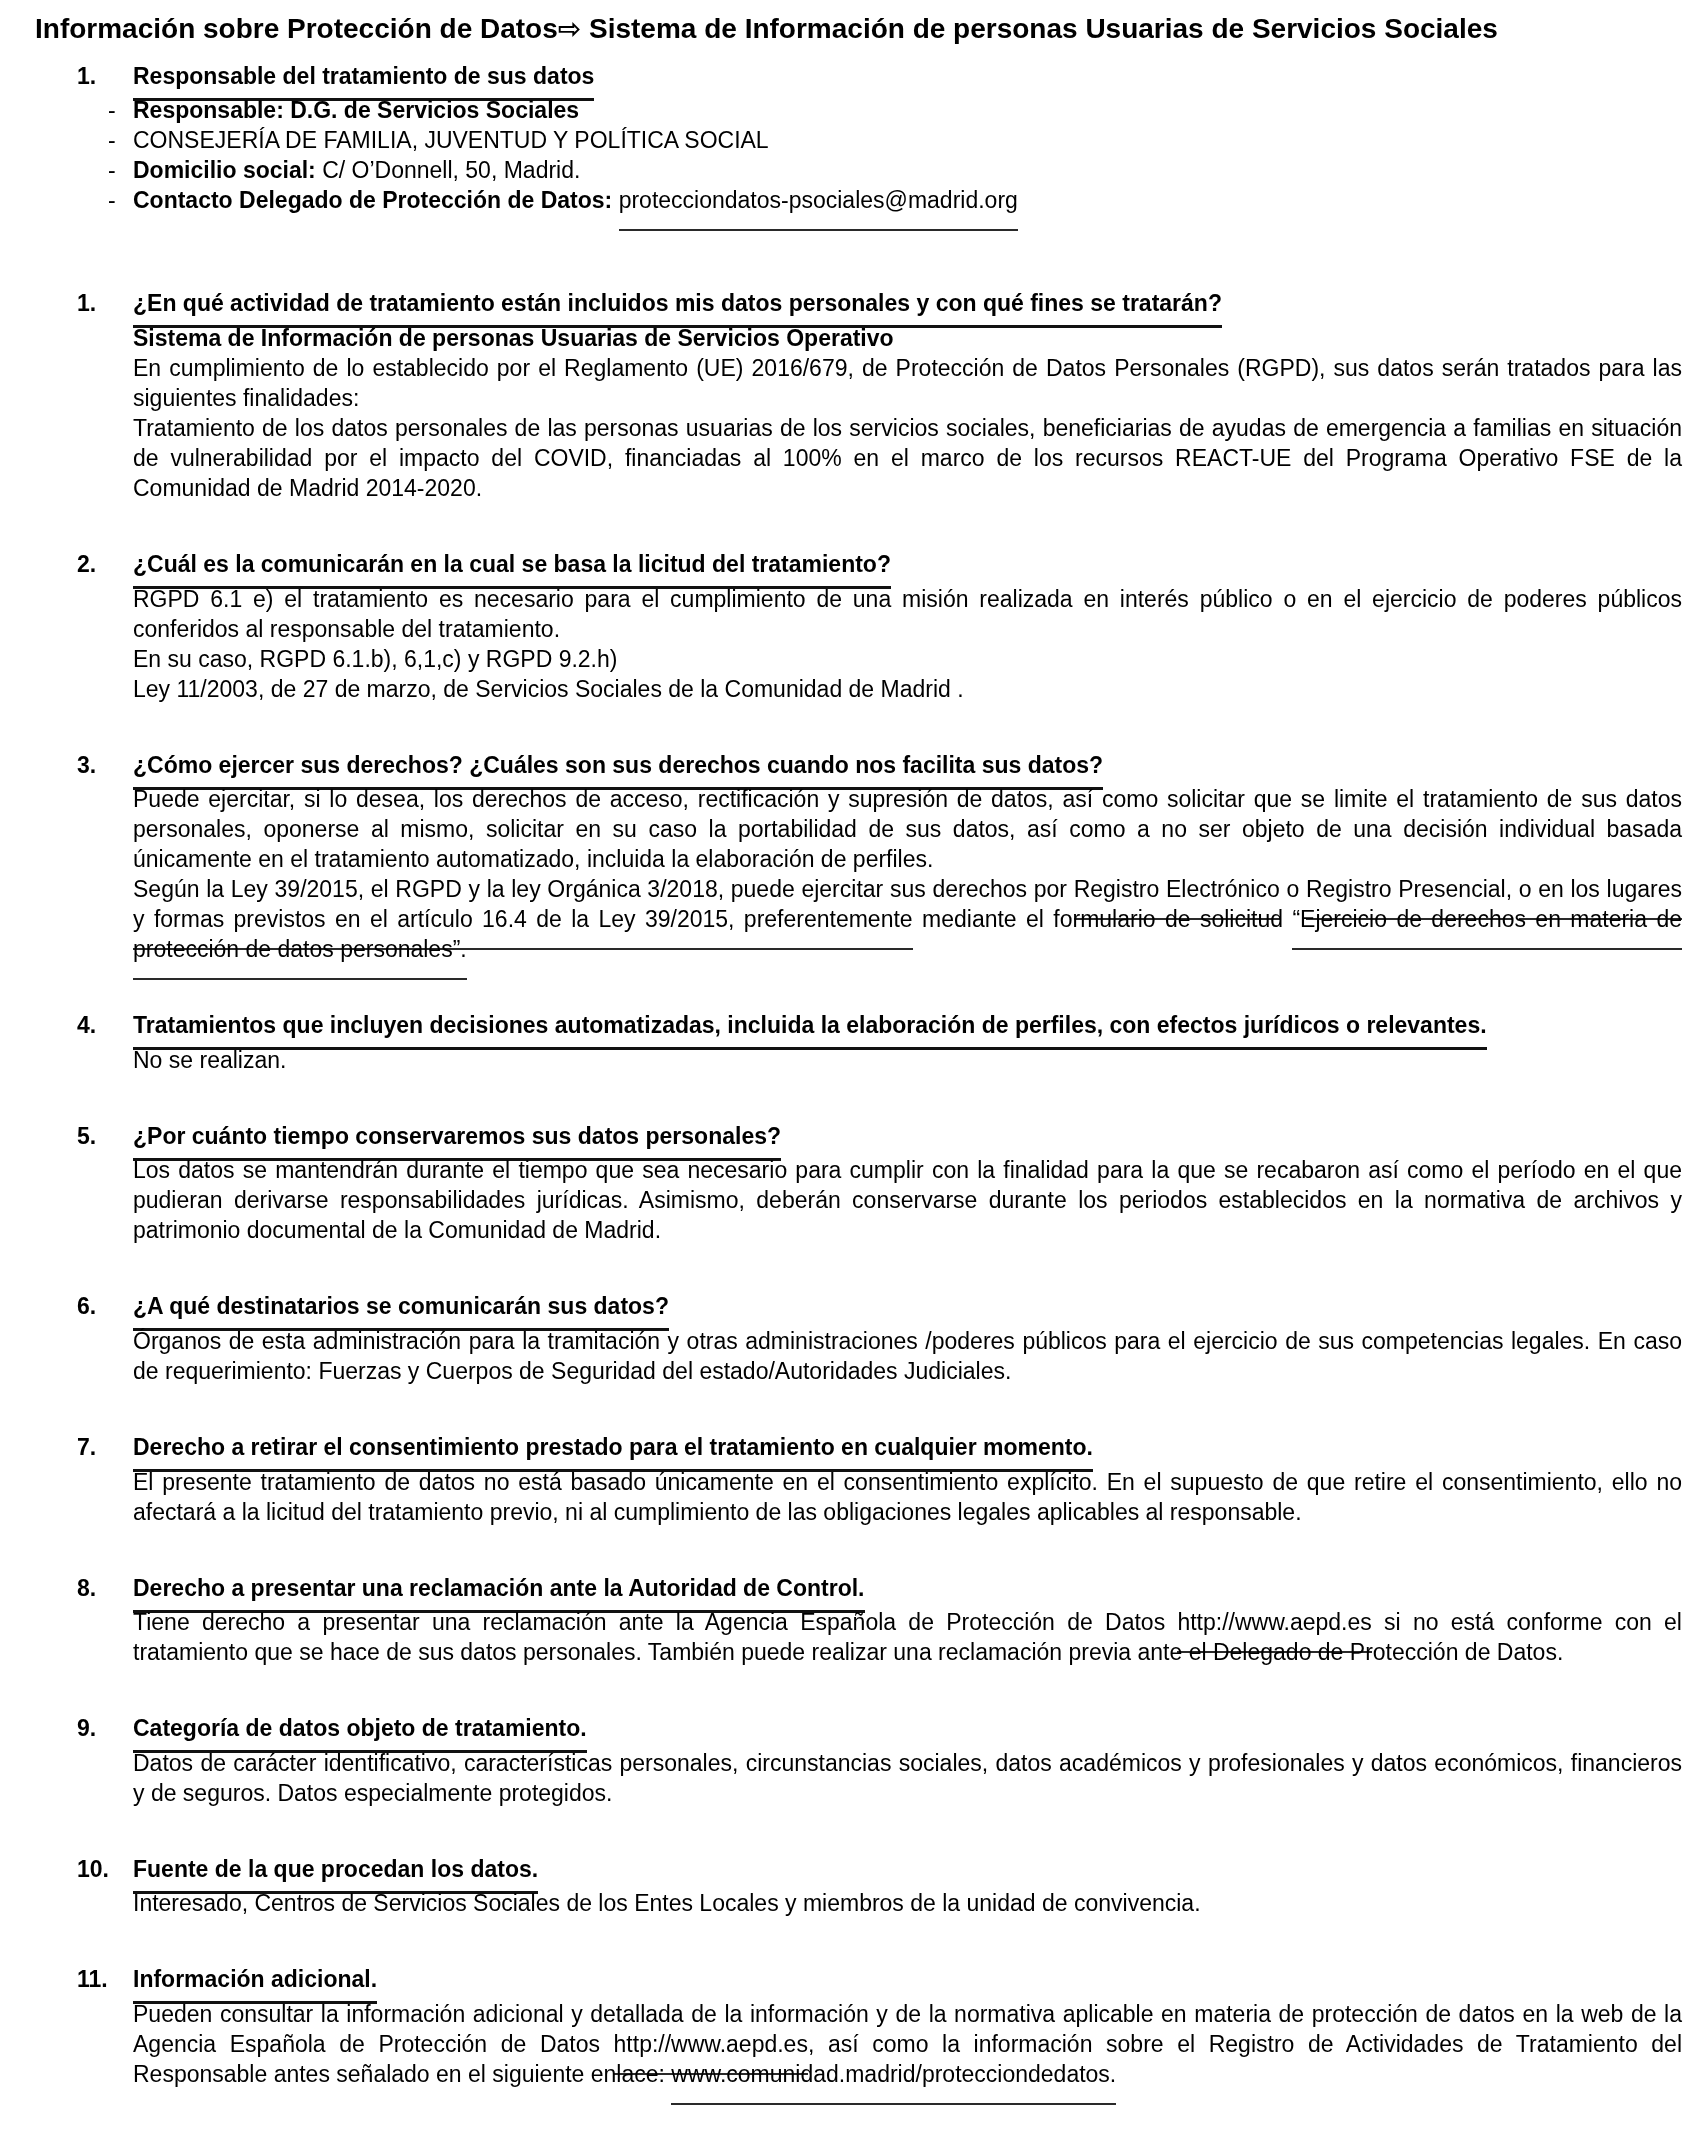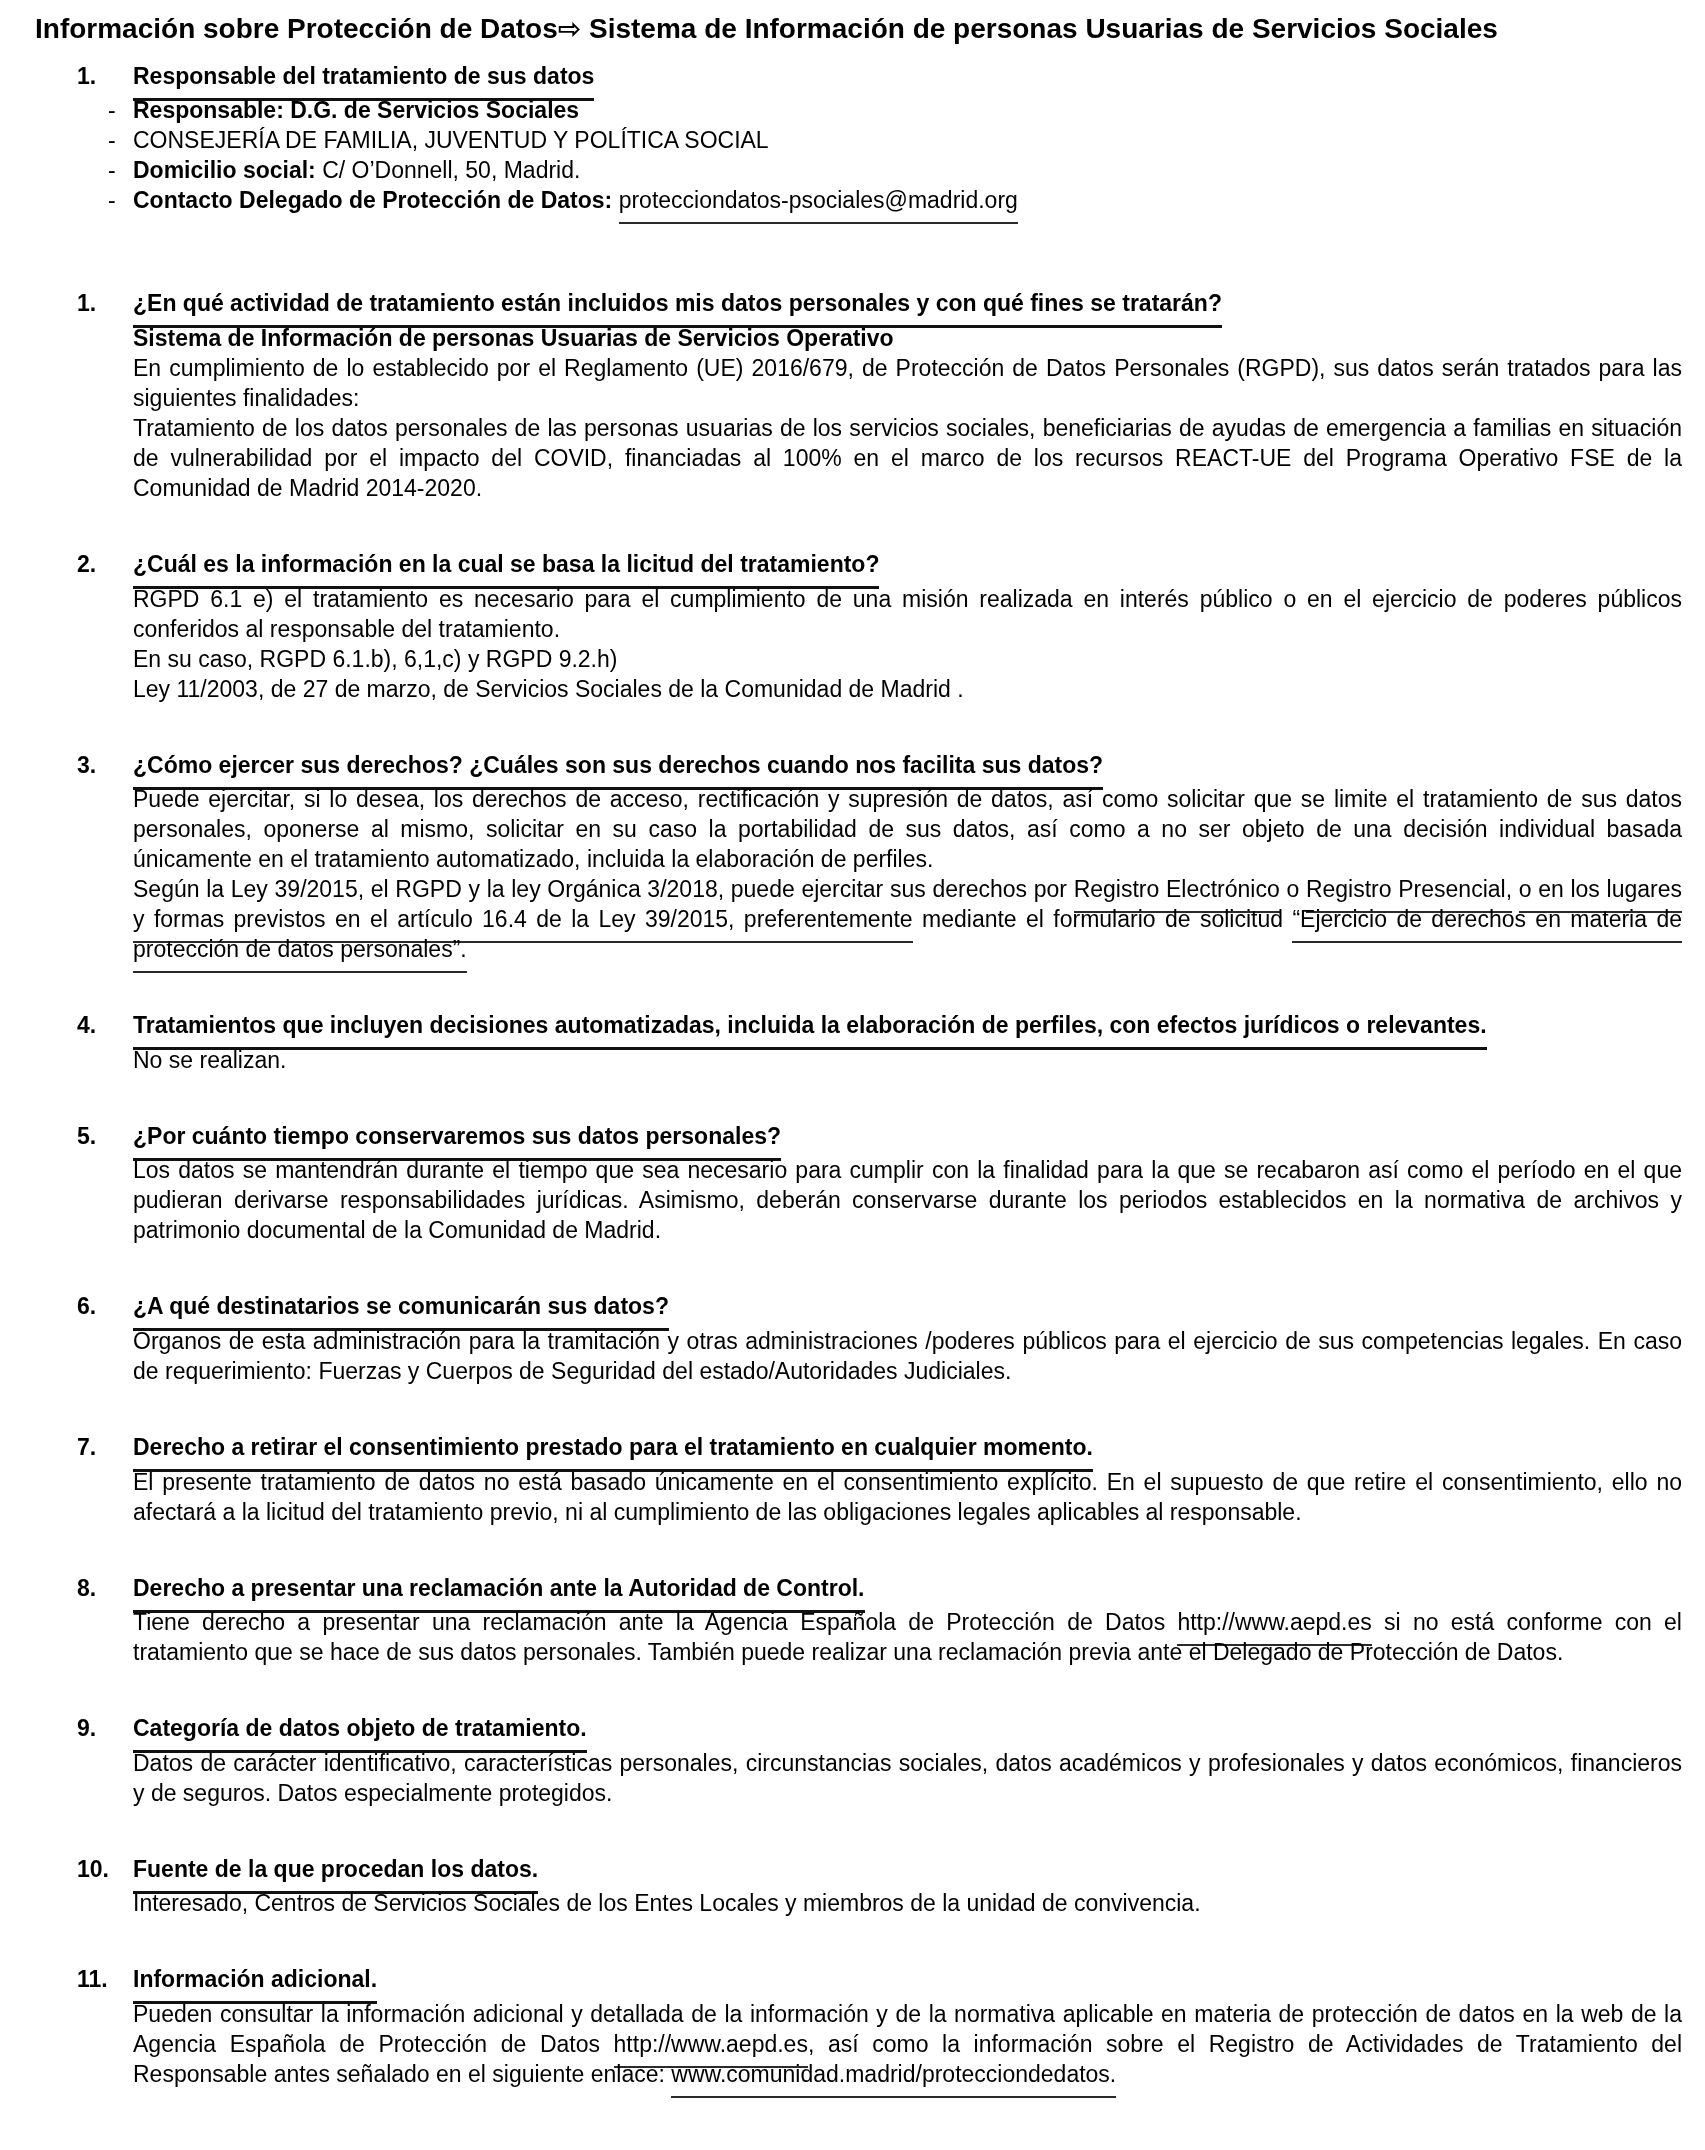--- a/index.html
+++ b/index.html
@@ -16,21 +16,21 @@
     margin:0 0 14px 0;color:#000;
   }
   .item{position:relative;padding-left:98px;margin-bottom:46px;}
   .item.intro{margin-bottom:73px;}
   .num{position:absolute;left:42px;top:0;font-weight:bold;}
   .heading{font-weight:bold;margin:0 0 4.6px 0;}
   .hul{border-bottom:3.8px solid #111;padding-bottom:9px;}
   .para{margin:0;text-align:justify;}
   .para.nj{text-align:left;}
   .b{font-weight:bold;}
-  .lnk{border-bottom:2.3px solid #2a2a2a;padding-bottom:9px;cursor:pointer;}
+  .lnk{border-bottom:2.3px solid #2a2a2a;padding-bottom:16px;cursor:pointer;}
   .bullet{position:relative;padding-left:0;}
   .dash{position:absolute;left:-25px;top:0;}
 </style>
 </head>
 <body>
 
 <div class="page">
   <h1 class="title">Información sobre Protección de Datos⇨ Sistema de Información de personas Usuarias de Servicios Sociales</h1>
   <div id="doc">
       <section class="item intro">
@@ -43,21 +43,21 @@
       </section>
       <section class="item">
         <span class="num">1.</span>
         <div class="heading"><span class="hul">¿En qué actividad de tratamiento están incluidos mis datos personales y con qué fines se tratarán?</span></div>
         <p class="para nj"><span class="b">Sistema de Información de personas Usuarias de Servicios Operativo</span></p>
         <p class="para"><span>En cumplimiento de lo establecido por el Reglamento (UE) 2016/679, de Protección de Datos Personales (RGPD), sus datos serán tratados para las siguientes finalidades:</span></p>
         <p class="para"><span>Tratamiento de los datos personales de las personas usuarias de los servicios sociales, beneficiarias de ayudas de emergencia a familias en situación de vulnerabilidad por el impacto del COVID, financiadas al 100% en el marco de los recursos REACT-UE del Programa Operativo FSE de la Comunidad de Madrid 2014-2020.</span></p>
       </section>
       <section class="item">
         <span class="num">2.</span>
-        <div class="heading"><span class="hul">¿Cuál es la información en la cual se basa la licitud del tratamiento?</span></div>
+        <div class="heading"><span class="hul">¿Cuál es la comunicarán en la cual se basa la licitud del tratamiento?</span></div>
         <p class="para"><span>RGPD 6.1 e) el tratamiento es necesario para el cumplimiento de una misión realizada en interés público o en el ejercicio de poderes públicos conferidos al responsable del tratamiento.</span></p>
         <p class="para nj"><span>En su caso, RGPD 6.1.b), 6,1,c) y RGPD 9.2.h)</span></p>
         <p class="para nj"><span>Ley 11/2003, de 27 de marzo, de Servicios Sociales de la Comunidad de Madrid .</span></p>
       </section>
       <section class="item">
         <span class="num">3.</span>
         <div class="heading"><span class="hul">¿Cómo ejercer sus derechos? ¿Cuáles son sus derechos cuando nos facilita sus datos?</span></div>
         <p class="para"><span>Puede ejercitar, si lo desea, los derechos de acceso, rectificación y supresión de datos, así como solicitar que se limite el tratamiento de sus datos personales, oponerse al mismo, solicitar en su caso la portabilidad de sus datos, así como a no ser objeto de una decisión individual basada únicamente en el tratamiento automatizado, incluida la elaboración de perfiles.</span></p>
         <p class="para"><span>Según la Ley 39/2015, el RGPD y la ley Orgánica 3/2018, puede ejercitar sus derechos por </span><span class="lnk">Registro Electrónico</span><span> o </span><span class="lnk">Registro Presencial,</span><span> </span><span class="lnk">o en los lugares y formas previstos en el artículo 16.4 de la Ley 39/2015, preferentemente</span><span> mediante el formulario de solicitud </span><span class="lnk">“Ejercicio de derechos en materia de protección de datos personales”.</span></p>
       </section>

